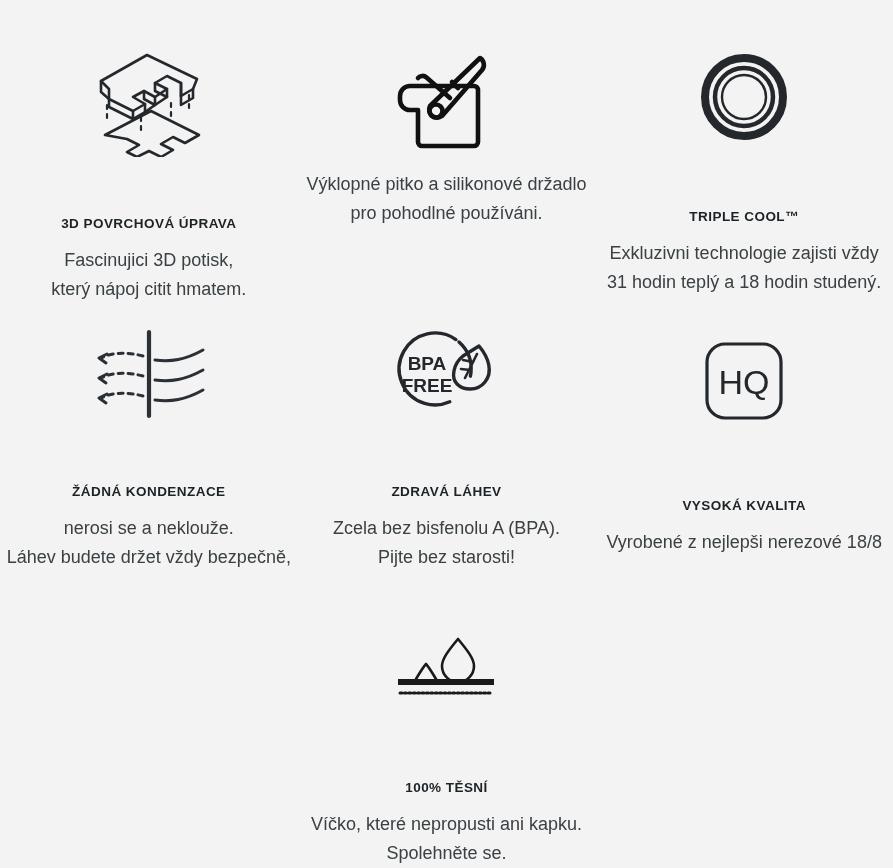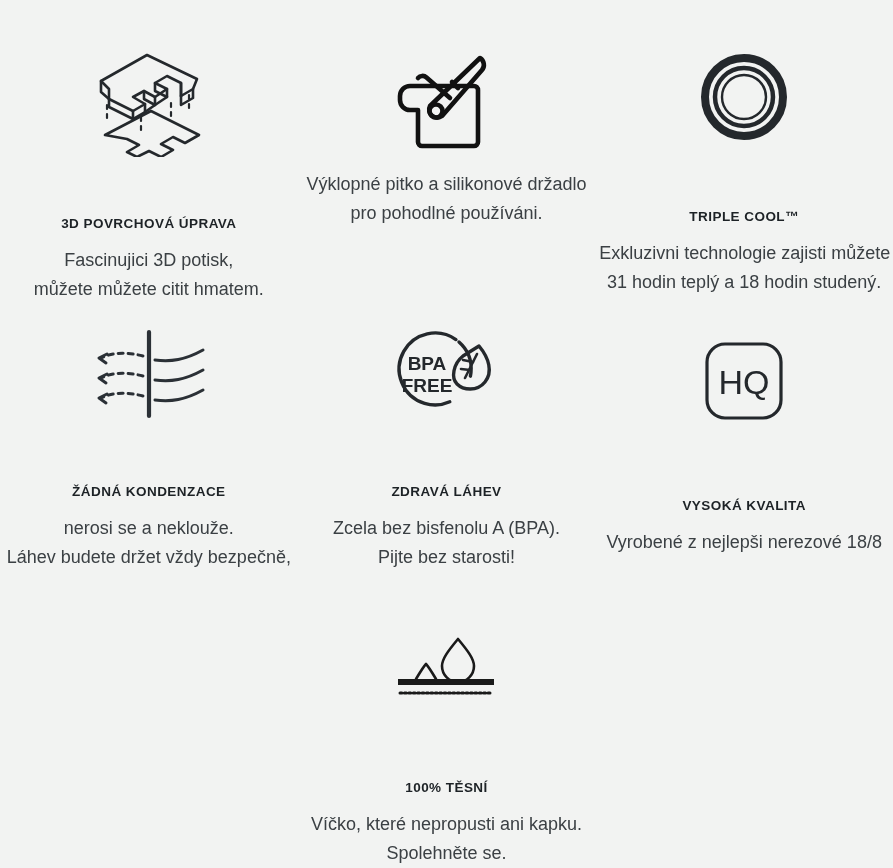--- a/index.html
+++ b/index.html
@@ -93,21 +93,21 @@
         <path d="M52 72 L52 88" stroke-dasharray="4 5" stroke-width="2.2"></path>
         <path d="M82 58 L82 74" stroke-dasharray="4 5" stroke-width="2.2"></path>
         <path d="M100 50 L100 64" stroke-dasharray="4 5" stroke-width="2.2"></path>
 
         <path d="M16 90 L62 66 L110 90 L96 98 L84 92 L72 99 L84 105 L72 112 L60 106 L48 112 L38 107 L50 100 L38 94 Z"></path>
       </svg>
     </div>
     <div class="feature-title">3D POVRCHOVÁ ÚPRAVA</div>
     <div class="feature-desc">
       <span class="line">Fascinujici 3D potisk,</span>
-      <span class="line">můžete můžete citit hmatem.</span>
+      <span class="line">který nápoj citit hmatem.</span>
     </div>
   </div>
 
   <div class="feature-cell row1">
     <div class="icon-box">
       <svg width="104" height="106" viewBox="0 0 104 106" fill="none" stroke="#111111" stroke-width="4.6" stroke-linejoin="round" stroke-linecap="round">
 
         <path d="M6 48 a10 10 0 0 1 10-10 H80 a4 4 0 0 1 4 4 V94 a4 4 0 0 1 -4 4 H28 a4 4 0 0 1 -4 -4 V62 H16 a10 10 0 0 1 -10 -10 Z"></path>
 
         <path d="M24 30 a6 6 0 0 1 8.5 -0.6 L56 50"></path>
@@ -128,21 +128,21 @@
   <div class="feature-cell row1">
     <div class="icon-box">
       <svg width="88" height="88" viewBox="0 0 88 88" fill="none" stroke="#24282c">
         <circle cx="44" cy="44" r="39" stroke-width="8"></circle>
         <circle cx="44" cy="44" r="29" stroke-width="4.5"></circle>
         <circle cx="44" cy="44" r="22" stroke-width="2.4"></circle>
       </svg>
     </div>
     <div class="feature-title">TRIPLE COOL™</div>
     <div class="feature-desc">
-      <span class="line">Exkluzivni technologie zajisti můžete</span>
+      <span class="line">Exkluzivni technologie zajisti vždy</span>
       <span class="line">31 hodin teplý a 18 hodin studený.</span>
     </div>
   </div>
 
   <div class="feature-cell row2">
     <div class="icon-box">
       <svg width="124" height="92" viewBox="0 0 124 92" fill="none" stroke="#2b3036" stroke-width="3" stroke-linecap="round" stroke-linejoin="round">
 
         <path d="M62 4 L62 88" stroke-width="4.2"></path>
 

